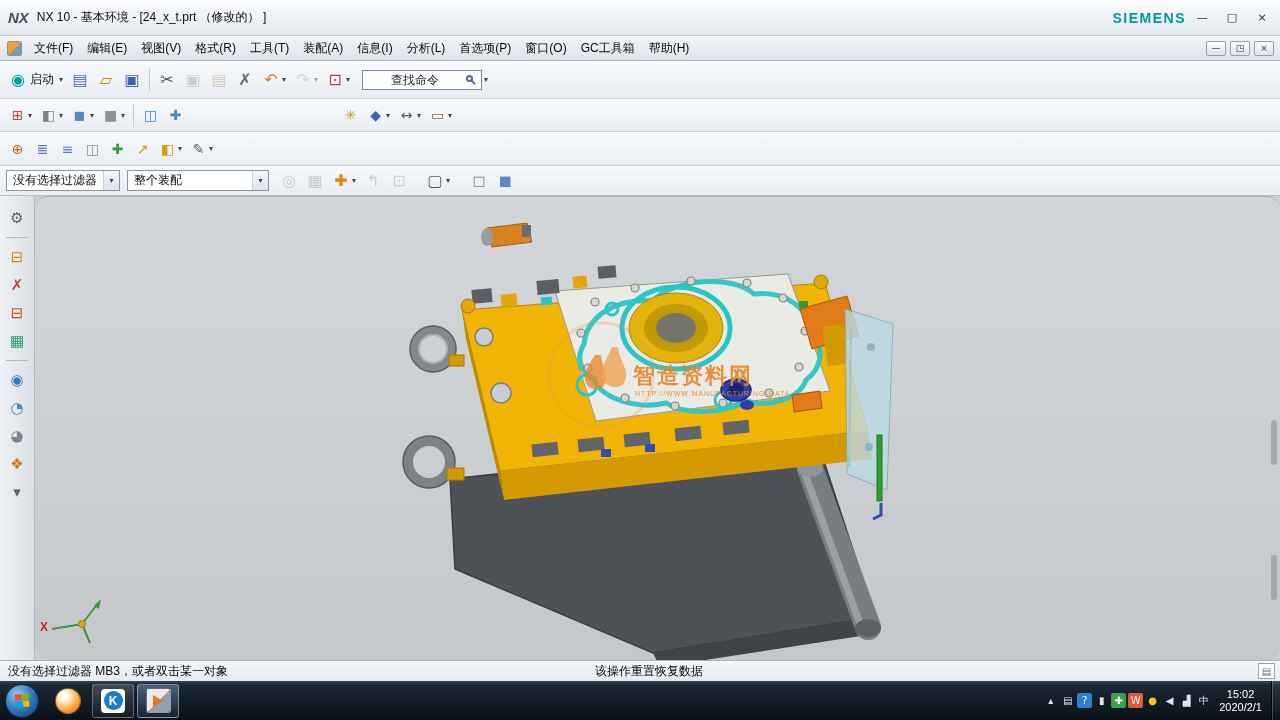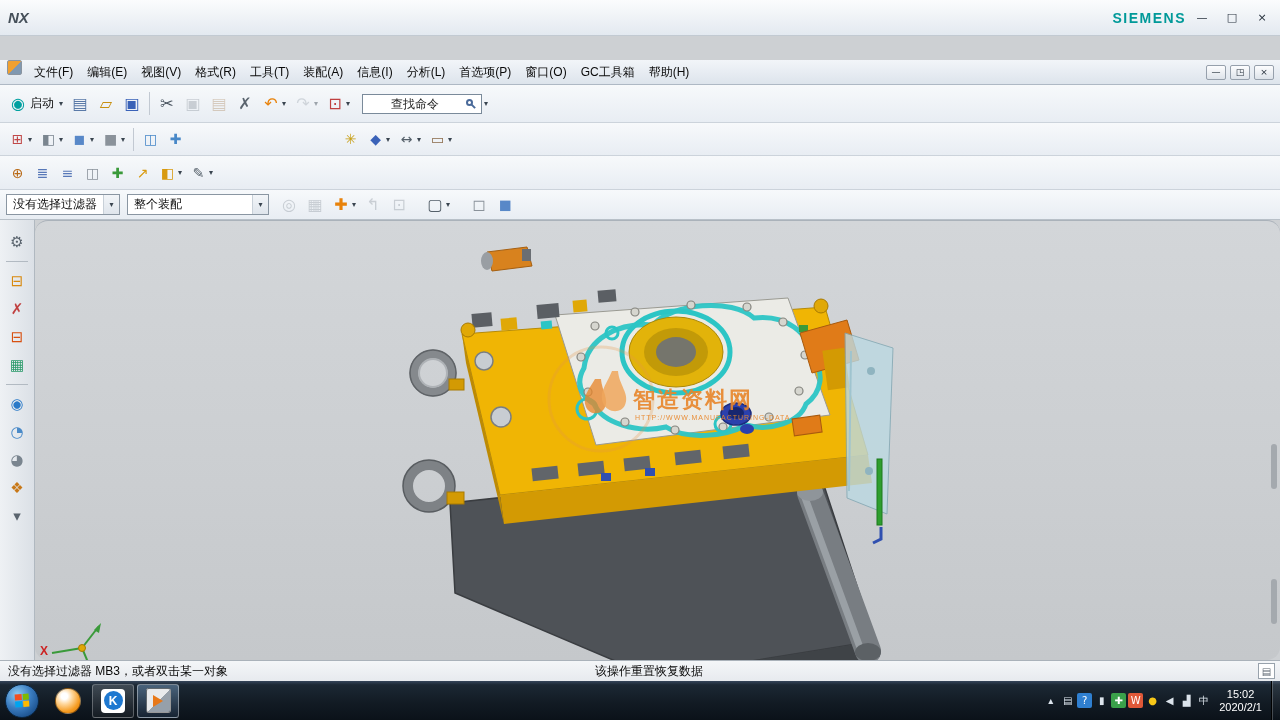--- a/index.html
+++ b/index.html
@@ -8,21 +8,21 @@
   #root{width:1280px;height:720px;display:flex;flex-direction:column;}
 
   
   .titlebar{height:36px;display:flex;align-items:center;background:linear-gradient(#fbfcfd,#e3e9f0);border-bottom:1px solid #c2cad2;padding:0 4px;}
   .nx-logo{font-weight:bold;font-style:italic;font-size:15px;color:#46505a;margin:0 8px 0 4px;}
   .title-text{font-size:12px;color:#0a0a0a;}
   .tspacer{flex:1;}
   .brand{color:#009999;font-weight:bold;font-size:14px;letter-spacing:1.5px;margin-right:0;}
 
   
-  .menubar{height:25px;display:flex;background:linear-gradient(#f2f5f9,#dde4ec);border-bottom:1px solid #aeb8c4;padding:0 2px;margin-top:24px;}
+  .menubar{height:25px;display:flex;align-items:center;background:linear-gradient(#f2f5f9,#dde4ec);border-bottom:1px solid #aeb8c4;padding:0 2px;}
   .doc-icon{width:15px;height:15px;margin:0 5px;border:1px solid #8a94a0;border-radius:2px;background:linear-gradient(135deg,#f0a030 0 50%,#8098b0 50% 100%);}
   #menu-items{display:flex;align-items:center;height:100%;}
   .menu-item{font-size:12px;padding:0 7px;height:100%;display:flex;align-items:center;color:#0a0a0a;white-space:nowrap;}
   .mspacer{flex:1;}
 
   
   .toolbar{display:flex;align-items:center;background:linear-gradient(#f7f9fb,#e8edf3);border-bottom:1px solid #ccd3db;padding:0 5px;}
   #toolbar1{height:38px;}
   #toolbar2{height:33px;}
   #toolbar3{height:34px;}
@@ -102,20 +102,21 @@
   #menu-winbtns .tbtn{width:20px;height:15px;border:1px solid #96a0ac;background:linear-gradient(#fdfdfe,#dde3ea);border-radius:2px;justify-content:center;margin-left:3px;padding:0;}
   #menu-winbtns .glyph{font-size:9px;color:#26303c;min-width:auto;height:auto;}
 </style>
 </head>
 <body>
 
 <div id="root">
 
   <div class="titlebar">
     <span class="nx-logo">NX</span>
+    <span class="title-text">NX 10 - 基本环境 - [24_x_t.prt （修改的） ]</span>
     <span class="tspacer"></span>
     <span class="brand">SIEMENS</span>
     <div id="title-winbtns">
         <div class="tbtn">
           <span class="glyph">—</span>
         </div>
         <div class="tbtn">
           <span class="glyph">□</span>
         </div>
         <div class="tbtn">

